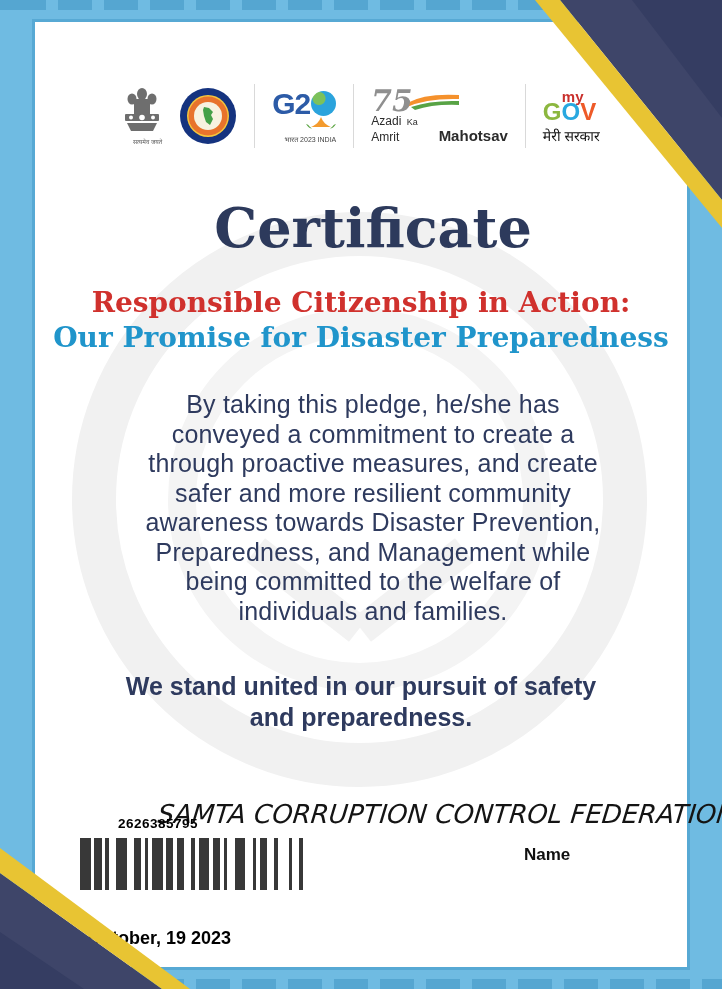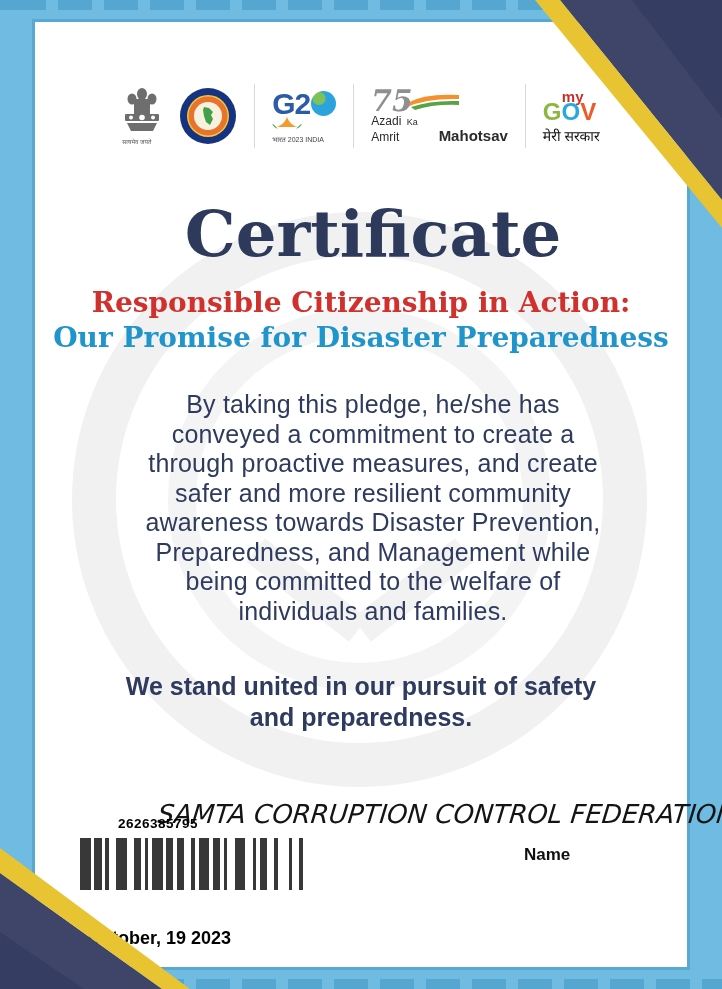--- a/index.html
+++ b/index.html
@@ -37,21 +37,21 @@
   .wm-chev-r { position:absolute; left:348px; top:575px; width:130px; height:30px;
     background:#f2f2f2; transform:rotate(-38deg); }
 
   .corners { position:absolute; left:0; top:0; z-index:6; pointer-events:none; }
 
   
   .logos {
     position:absolute; top:84px; left:0; right:0; z-index:4;
     display:flex; justify-content:center; align-items:center; gap:17px;
   }
-  .logo { display:flex; flex-direction:column; align-items:flex-start; }
+  .logo { display:flex; flex-direction:column; align-items:flex-end; }
   .logo-divider { width:1px; height:64px; background:#d9d9d9; }
 
   .emblem-caption { font-size:6px; color:#555; margin-top:1px; }
 
   .g20-row { display:flex; align-items:center; }
   .g20-g { font-family:"Liberation Sans", sans-serif; font-weight:800; font-size:30px;
     color:#2c5ba7; letter-spacing:-1px; line-height:30px; }
   .g20-globe { width:25px; height:25px; border-radius:50%; margin-left:1px;
     background:radial-gradient(circle at 32% 30%, #7cc15b 0 6px, #2ba3dc 7px); }
   .g20-lotus { margin-top:-4px; }
@@ -70,21 +70,21 @@
   .mygov { align-items:flex-start; }
   .mygov-my { font-weight:800; font-size:15px; color:#c9302c; margin-left:19px; margin-bottom:-5px; }
   .mygov-gov { font-weight:800; font-size:24px; line-height:24px; letter-spacing:0px; }
   .mg-g { color:#8cb73f; } .mg-o { color:#29a8e0; } .mg-v { color:#ee5a28; }
   .mygov-caption { font-size:14px; color:#111; margin-top:2px; }
 
   
   .cert-title {
     position:absolute; top:196px; left:0; right:0; z-index:4; margin:0;
     text-align:center; font-family:"DejaVu Serif", serif; font-weight:700;
-    font-size:64px; color:#2d3a5c;padding-left:24px;
+    font-size:54px; color:#2d3a5c;padding-left:24px;
   }
   .cert-heading {
     position:absolute; top:285px; left:0; right:0; z-index:4; margin:0;
     text-align:center; font-family:"DejaVu Serif", serif; font-weight:700;
     font-size:28px; line-height:35px;
   }
   .cert-heading .line1 { display:block; color:#d0312d; }
   .cert-heading .line2 { display:block; color:#2095cb; }
 
   .cert-body {

